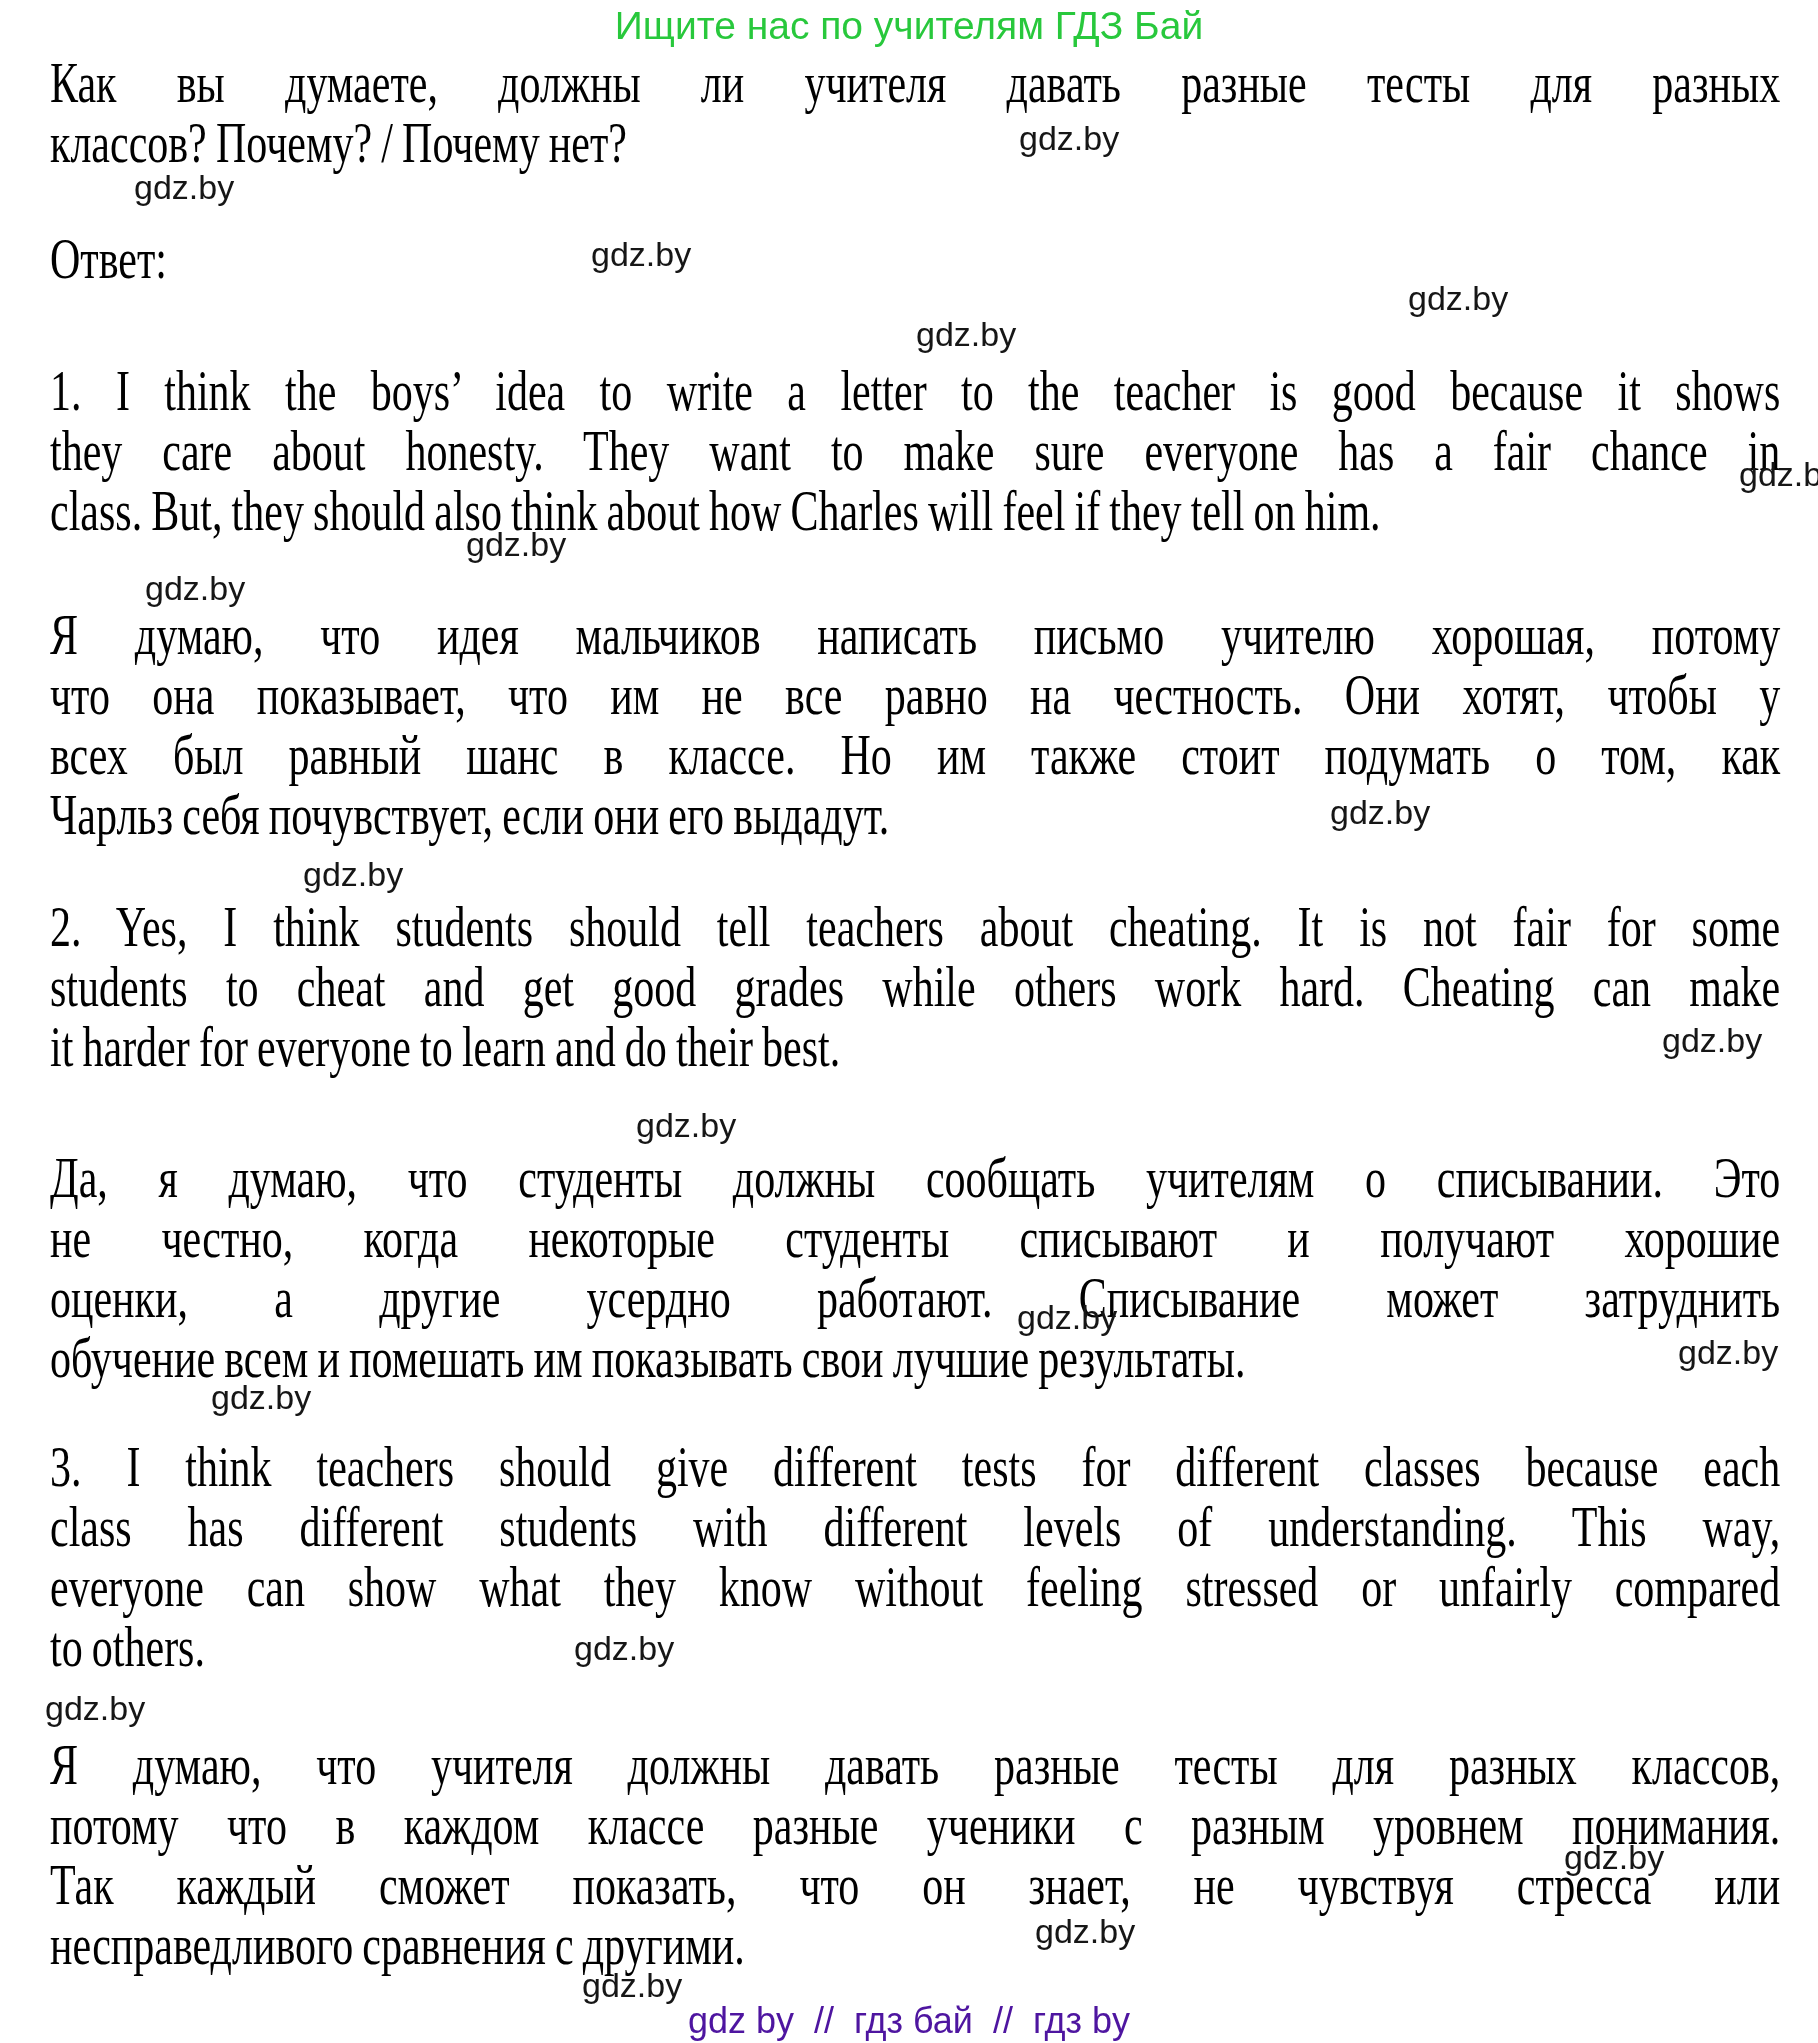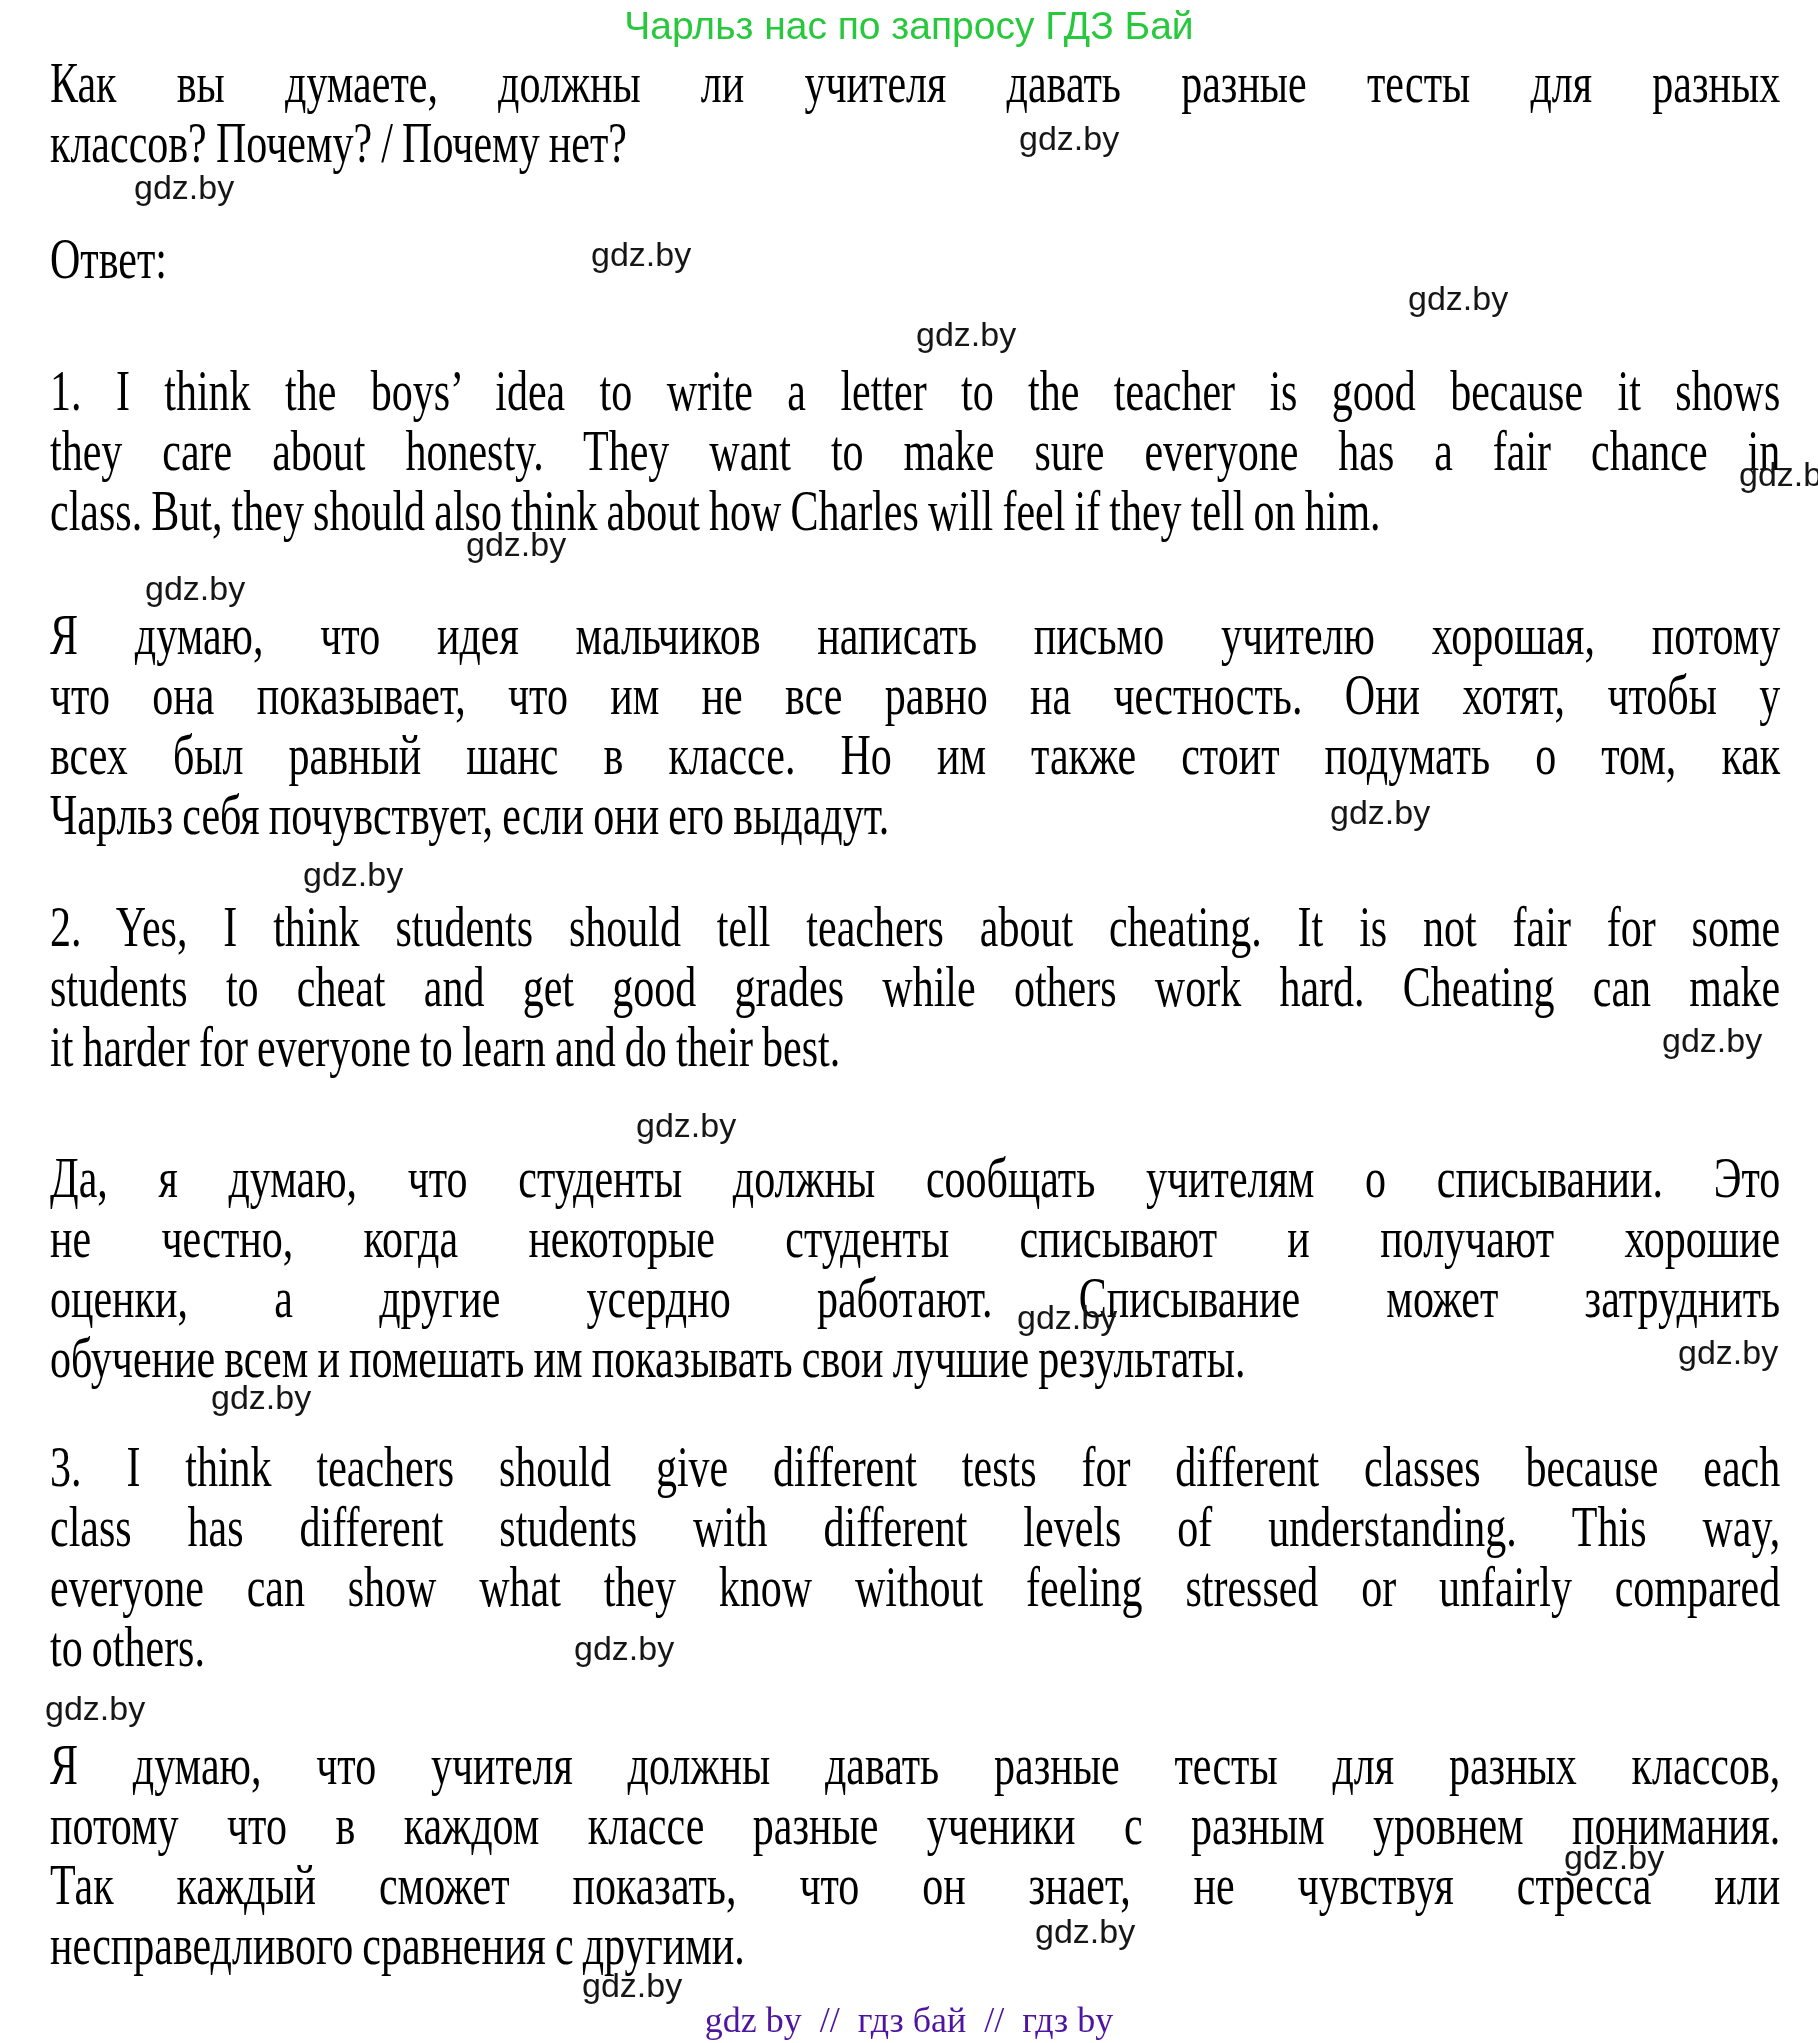--- a/index.html
+++ b/index.html
@@ -39,30 +39,30 @@
     position: absolute;
     font-family: "Liberation Sans", sans-serif;
     font-size: 34px; line-height: 29px;
     color: #161616;
     white-space: nowrap;
   }
   .footer {
     position: absolute;
     top: 2001px; left: 0; width: 1818px;
     text-align: center;
-    font-family: Liberation Serif, serif;
+    font-family: Liberation Sans, sans-serif;
     font-size: 36px; line-height: 39px;
     color: #4e15a0;
     white-space: pre;
   }
 </style>
 </head>
 <body>
 
-<div class="promo">Чарльз нас по запросу ГДЗ Бай</div>
+<div class="promo">Ищите нас по учителям ГДЗ Бай</div>
 
 <div class="text-col">
 
   <div class="block" style="top:53px">
     <div class="ln j">Как вы думаете, должны ли учителя давать разные тесты для разных</div>
     <div class="ln">классов? Почему? / Почему нет?</div>
   </div>
 
   <div class="block" style="top:229px">
     <div class="ln">Ответ:</div>

